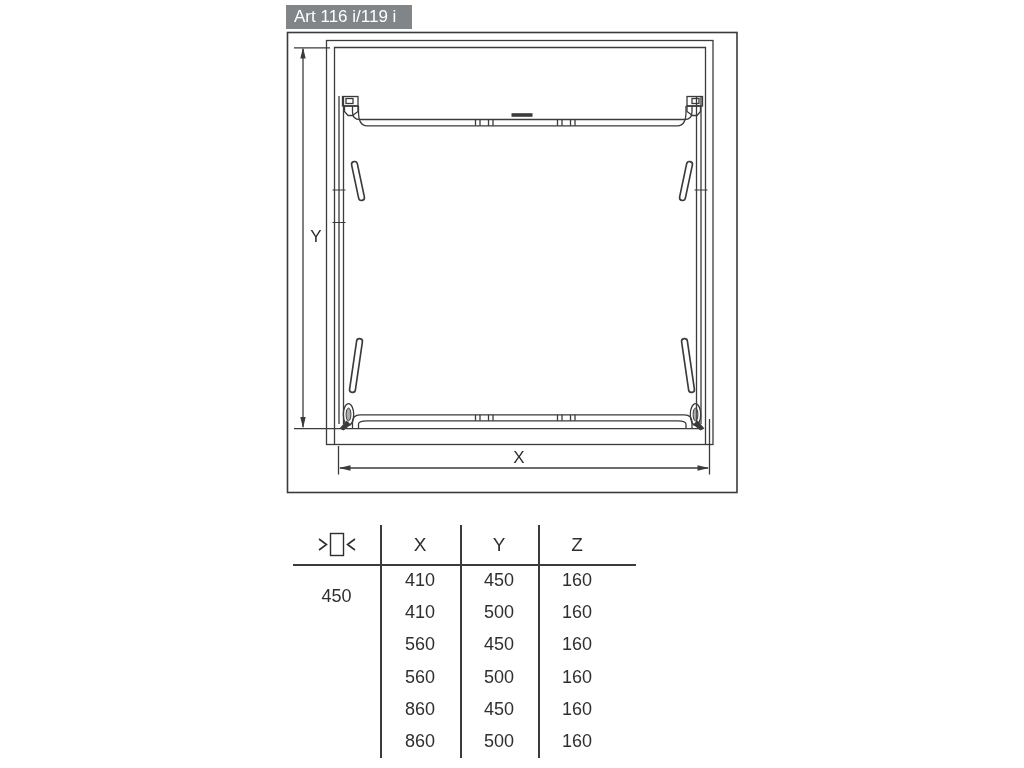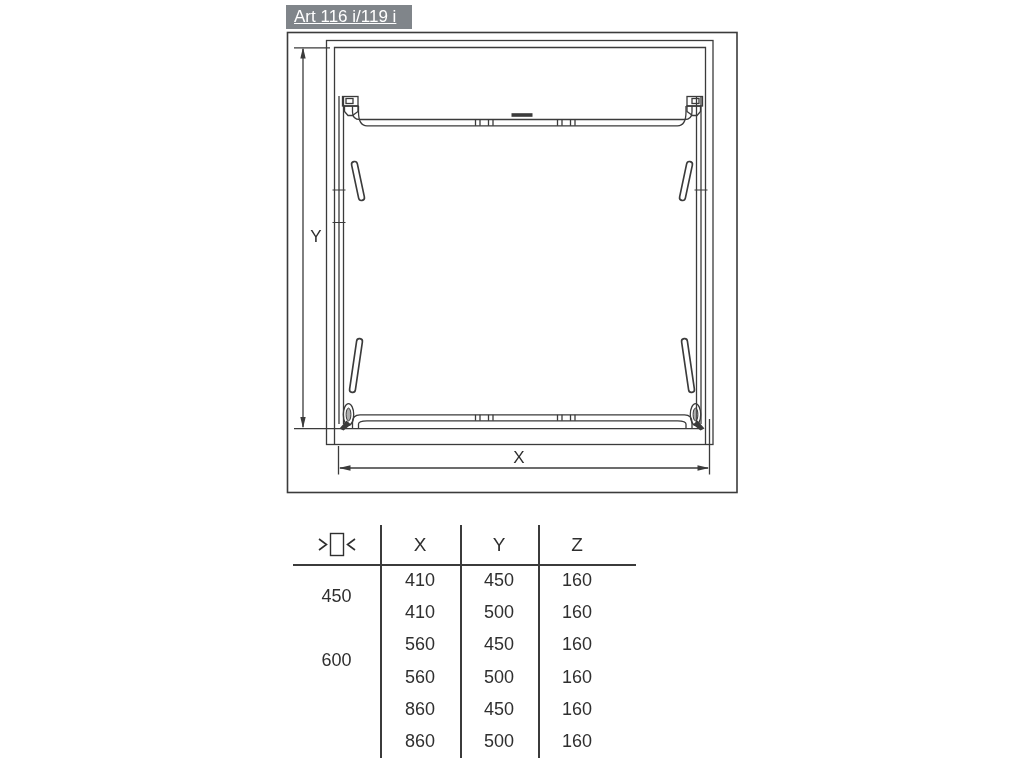--- a/index.html
+++ b/index.html
@@ -9,21 +9,21 @@
     --title-fg:#ffffff;
     --bg:#ffffff;
   }
   html,body{margin:0;padding:0;background:var(--bg);}
   #page{position:relative;width:1024px;height:768px;background:var(--bg);
         font-family:"Liberation Sans",sans-serif;overflow:hidden;}
 
   
   .title-badge{position:absolute;left:286px;top:5px;width:126px;height:24px;
     background:var(--title-bg);color:var(--title-fg);font-size:17px;
-    line-height:24px;padding-left:8px;box-sizing:border-box;white-space:nowrap;text-decoration:underline;}
+    line-height:24px;padding-left:8px;box-sizing:border-box;white-space:nowrap;}
 
   
   svg.drawing{position:absolute;left:0;top:0;}
   svg.drawing *{stroke:var(--line);fill:none;stroke-width:1.3;}
   svg.drawing .thick{stroke-width:1.6;}
   svg.drawing .thin{stroke-width:1;}
   svg.drawing .fill-dark{fill:var(--line);stroke:none;}
   svg.drawing .capsule-core{stroke:#ffffff;}
   svg.drawing .cap{stroke-linecap:round;}
   svg.drawing .shade{fill:#6a6a6a;fill-opacity:.55;stroke-width:1;}
@@ -170,21 +170,20 @@
       <div class="cell hcell" style="grid-column:4;grid-row:1">Z</div>
 
       <div class="cell glabel" style="grid-row:2/4">450</div>
       <div class="cell" style="grid-column:2;grid-row:2">410</div>
       <div class="cell" style="grid-column:3;grid-row:2">450</div>
       <div class="cell" style="grid-column:4;grid-row:2">160</div>
       <div class="cell" style="grid-column:2;grid-row:3">410</div>
       <div class="cell" style="grid-column:3;grid-row:3">500</div>
       <div class="cell" style="grid-column:4;grid-row:3">160</div>
 
-      <div class="cell glabel" style="grid-row:4/6">600</div>
       <div class="cell" style="grid-column:2;grid-row:4">560</div>
       <div class="cell" style="grid-column:3;grid-row:4">450</div>
       <div class="cell" style="grid-column:4;grid-row:4">160</div>
       <div class="cell" style="grid-column:2;grid-row:5">560</div>
       <div class="cell" style="grid-column:3;grid-row:5">500</div>
       <div class="cell" style="grid-column:4;grid-row:5">160</div>
 
       <div class="cell" style="grid-column:2;grid-row:6">860</div>
       <div class="cell" style="grid-column:3;grid-row:6">450</div>
       <div class="cell" style="grid-column:4;grid-row:6">160</div>

